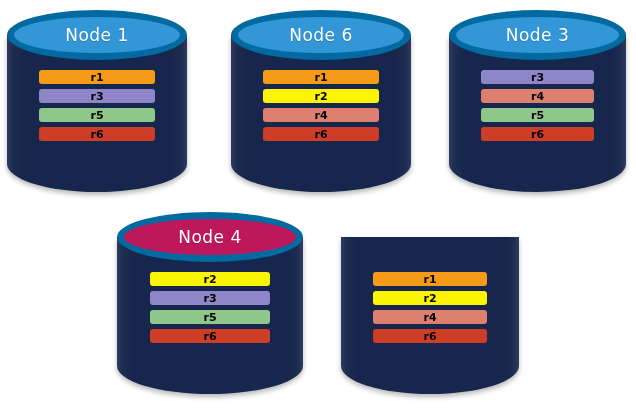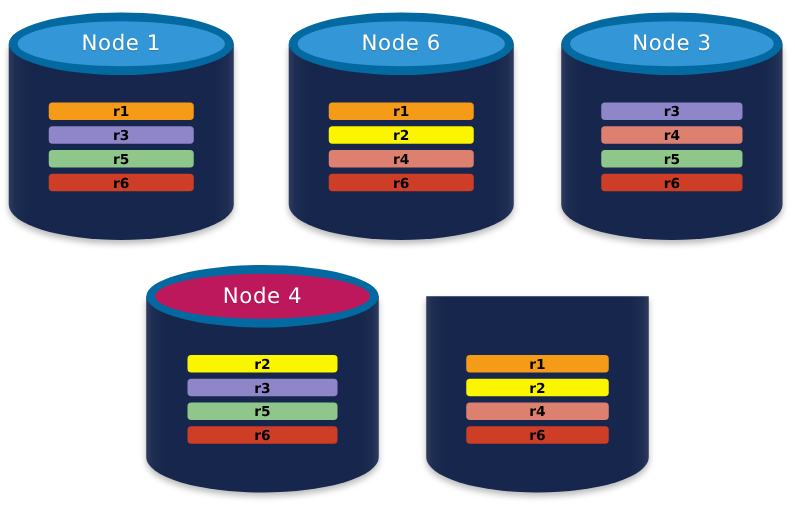--- a/index.html
+++ b/index.html
@@ -59,21 +59,21 @@
     letter-spacing:0.5px;
     line-height:1;
     padding-bottom:9px;
     white-space:nowrap;
     text-shadow:0 1px 1px rgba(0,0,0,0.18);
   }
   .replicas{
     position:absolute;
     left:18%;
     right:18%;
-    top:72px;
+    top:60px;
     text-align:center;
   }
   .replica{
     height:14px;
     margin-bottom:5px;
     border-radius:3px;
     display:flex;
     align-items:center;
     justify-content:center;
     color:#000000;

